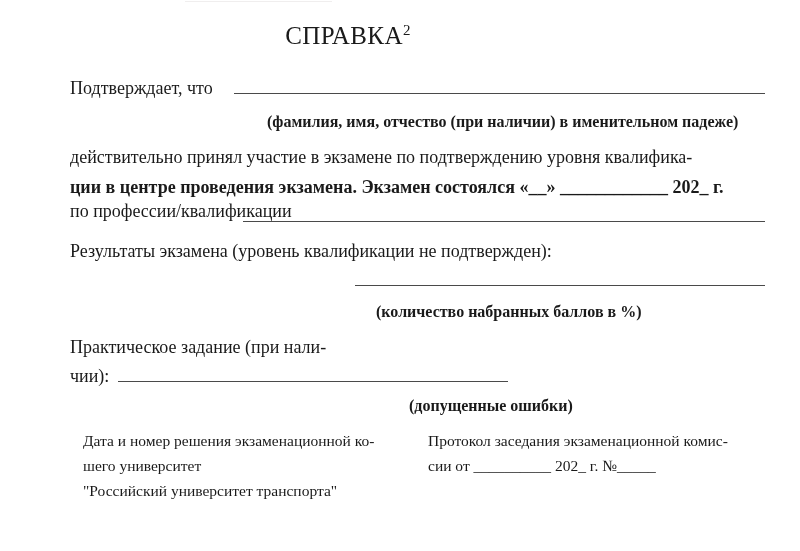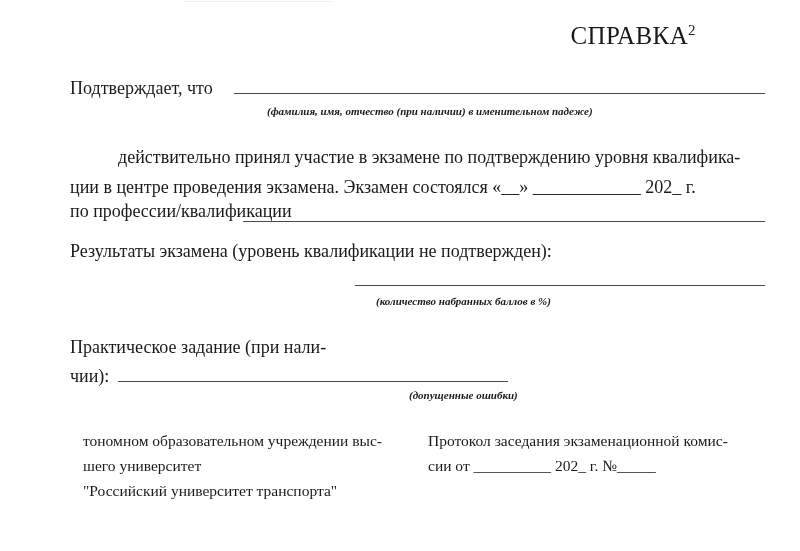--- a/index.html
+++ b/index.html
@@ -30,21 +30,21 @@
     height: 1px;
     background: #f0eeee;
   }
 
   
   .doc-title {
     position: absolute;
     left: 0;
     top: 22px;
     width: 696px;
-    text-align: right;
+    text-align: center;
     font-size: 25px;
     letter-spacing: 0.4px;
     font-family: Liberation Serif, serif;
   }
   .doc-title .sup {
     font-size: 15px;
     vertical-align: super;
     line-height: 0;
   }
 
@@ -52,25 +52,25 @@
   .row {
     position: absolute;
     font-size: 18px;
     line-height: 1;
     white-space: nowrap;
   }
   .row.bold { font-weight: normal; }
 
   .caption {
     position: absolute;
-    font-size: 11px;
-    font-style: italic;
+    font-size: 16px;
     font-weight: bold;
     line-height: 1;
     white-space: nowrap;
+    margin-top: 8px;
   }
 
   
   .rule {
     position: absolute;
     height: 0;
     border-top: 1.6px solid #4a4a4a;
   }
 
   
@@ -91,37 +91,37 @@
   <div class="top-artifact"></div>
 
   <div class="doc-title">
     <span>СПРАВКА</span><span class="sup">2</span>
   </div>
 
   <div class="row" style="left:70px; top:79px;">Подтверждает, что</div>
   <div class="rule" style="left:234px; top:93px; width:531px;"></div>
   <div class="caption" style="left:267px; top:106px;">(фамилия, имя, отчество (при наличии) в именительном падеже)</div>
 
-  <div class="row" style="left:70px; top:148px;margin-left:48px;">действительно принял участие в экзамене по подтверждению уровня квалифика-</div>
-  <div class="row" style="left:70px; top:178px;">ции в центре проведения экзамена. Экзамен состоялся «__» ____________ 202_ г.</div>
+  <div class="row" style="left:70px; top:148px;">действительно принял участие в экзамене по подтверждению уровня квалифика-</div>
+  <div class="row" style="left:70px; top:178px;font-weight:bold;">ции в центре проведения экзамена. Экзамен состоялся «__» ____________ 202_ г.</div>
   <div class="row" style="left:70px; top:202px;">по профессии/квалификации</div>
   <div class="rule" style="left:243px; top:221px; width:522px;"></div>
 
   <div class="row bold" style="left:70px; top:242px;">Результаты экзамена (уровень квалификации не подтвержден):</div>
 
   <div class="rule" style="left:355px; top:285px; width:410px;"></div>
   <div class="caption" style="left:376px; top:296px;">(количество набранных баллов в %)</div>
 
   <div class="row" style="left:70px; top:338px;">Практическое задание (при нали-</div>
   <div class="row" style="left:70px; top:367px;">чии):</div>
   <div class="rule" style="left:118px; top:381px; width:390px;"></div>
   <div class="caption" style="left:409px; top:390px;text-align:right;">(допущенные ошибки)</div>
 
   <div class="col col-left">
-    <div class="line">тономном образовательном учреждении выс-</div>
+    <div class="line">Дата и номер решения экзаменационной ко-</div>
     <div class="line">шего университет</div>
     <div class="line">"Российский университет транспорта"</div>
   </div>
 
   <div class="col col-right">
     <div class="line">Протокол заседания экзаменационной комис-</div>
     <div class="line">сии от __________ 202_ г. №_____</div>
   </div>
 
 </div>

